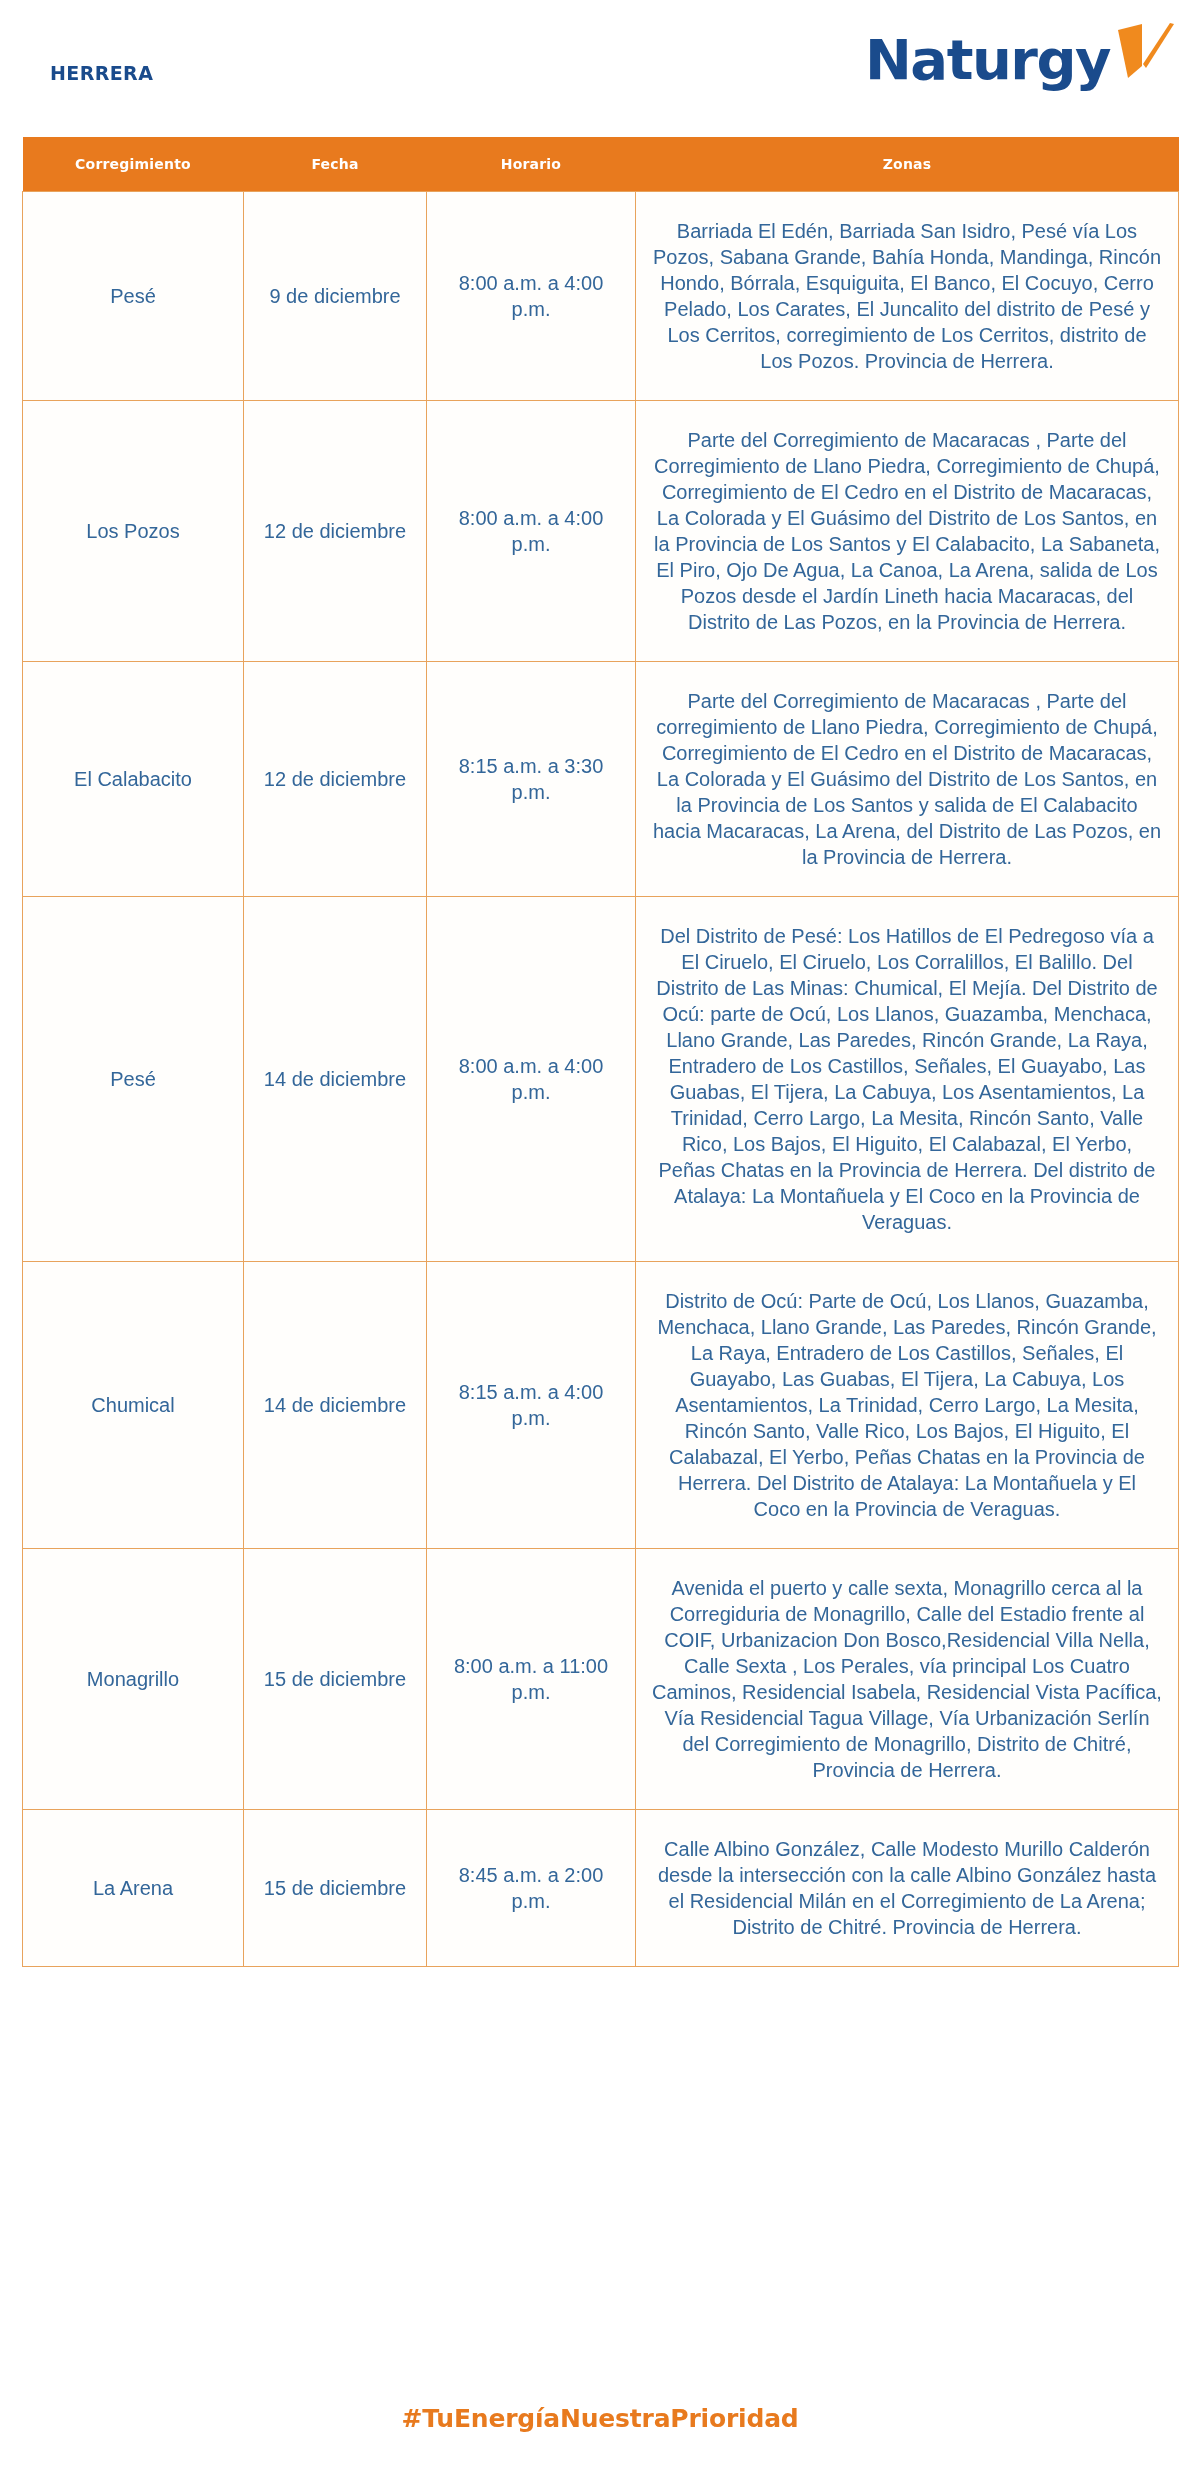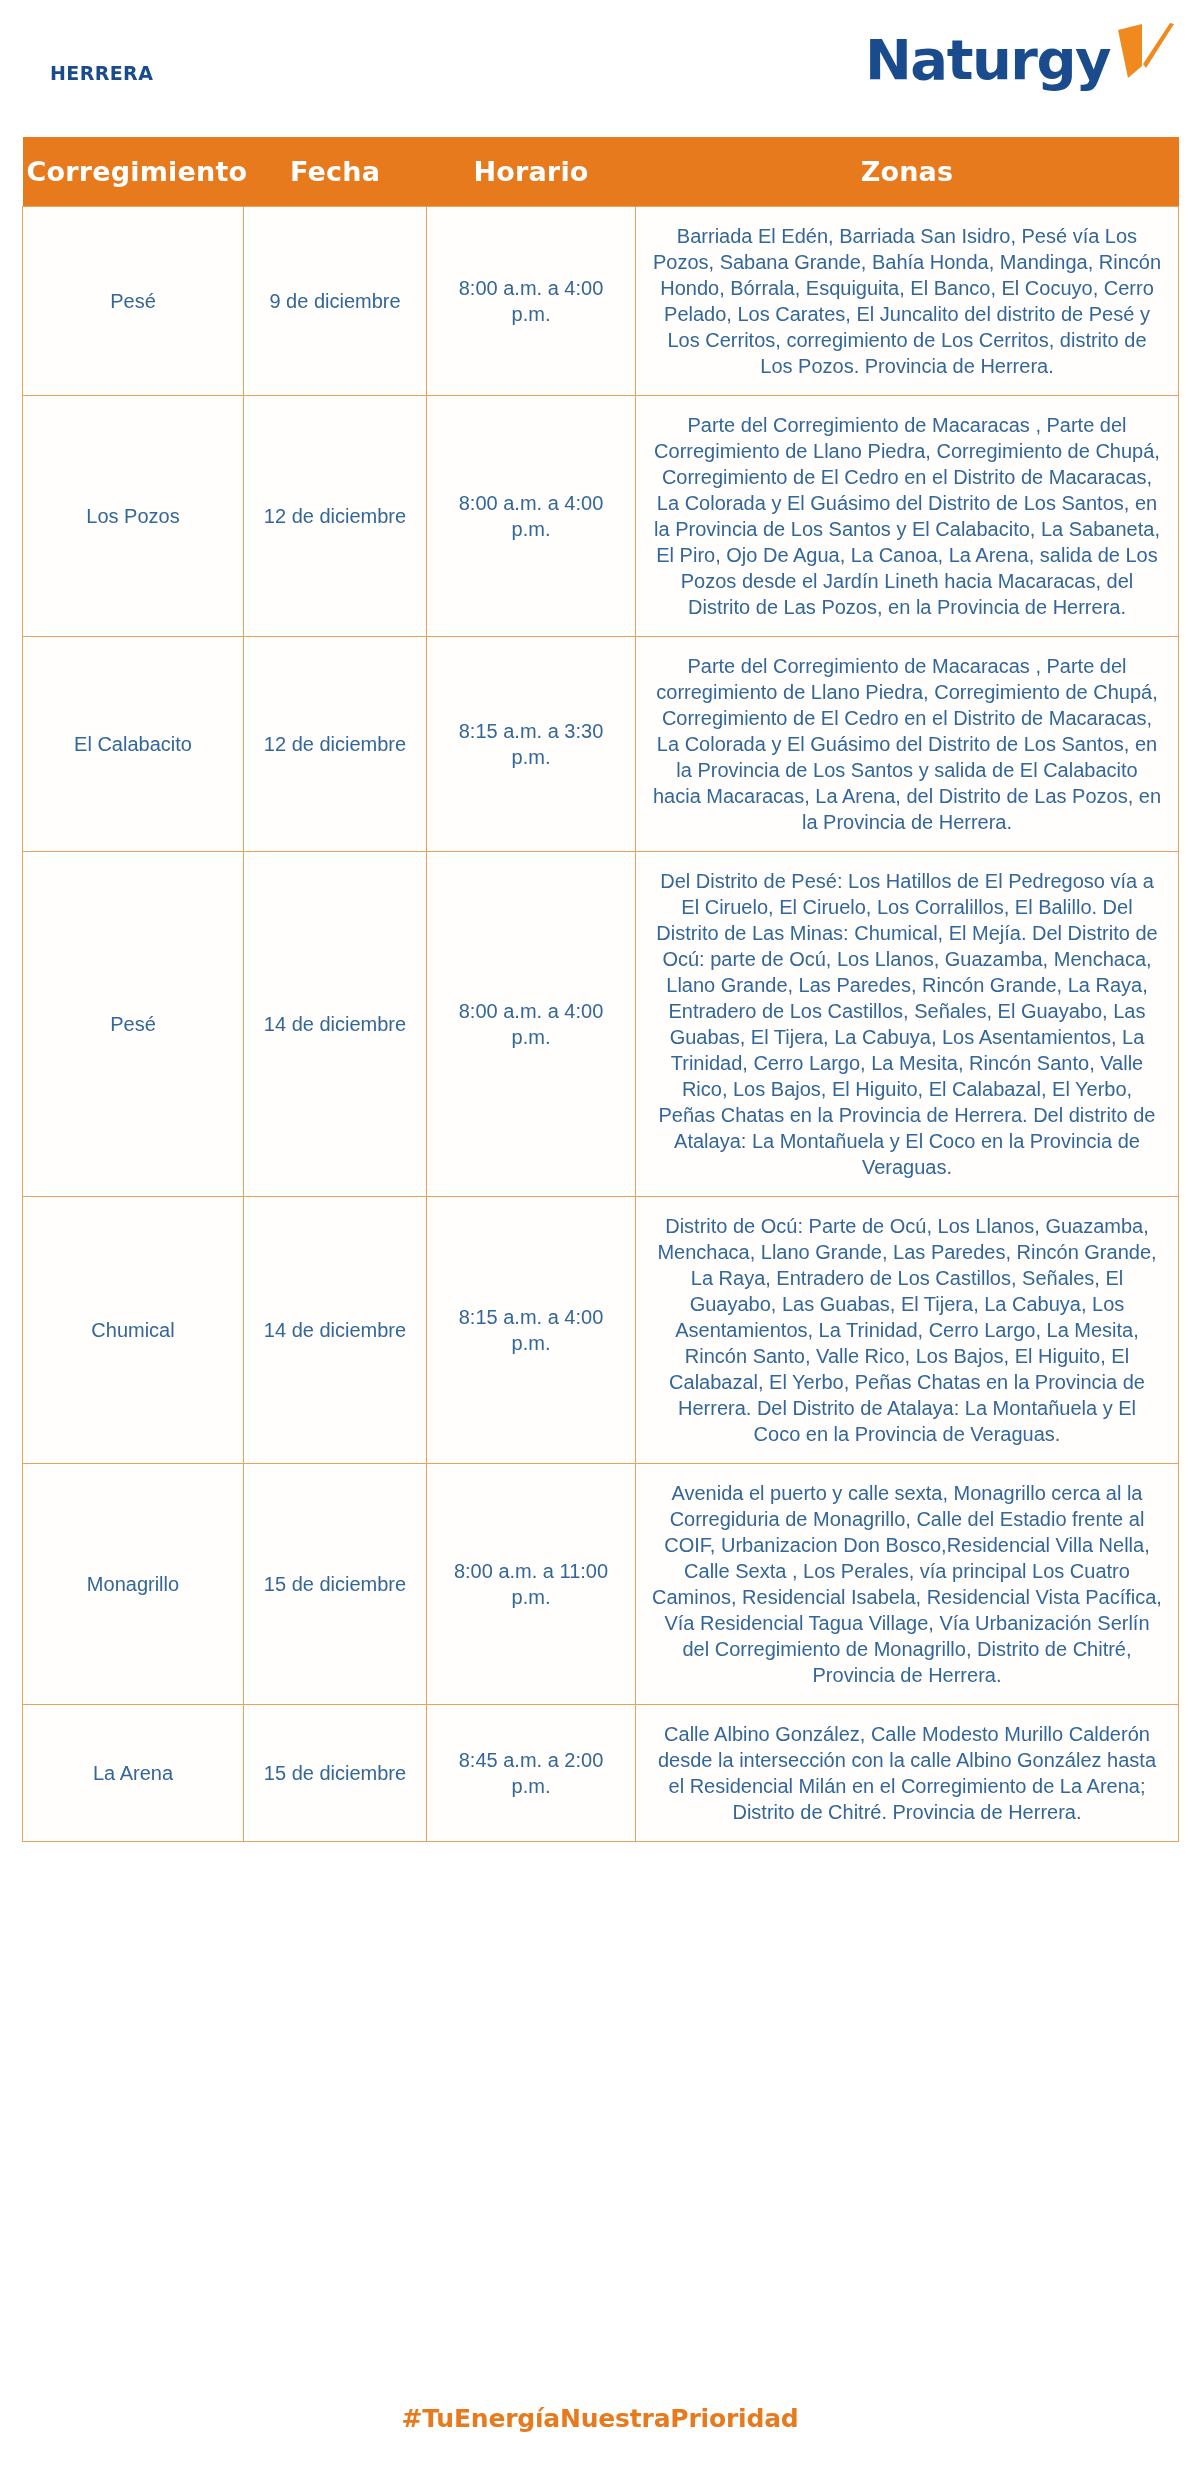--- a/index.html
+++ b/index.html
@@ -67,39 +67,39 @@
   }
   table.sched {
     width: 100%;
     border-collapse: collapse;
     table-layout: fixed;
   }
   table.sched thead th {
     background: #e87a1e;
     color: #ffffff;
     font-family: "DejaVu Sans", sans-serif;
-    font-size: 27px;
+    font-size: 14px;
     font-weight: 700;
     text-align: center;
     padding: 19px 4px;
     border: none;
     letter-spacing: 0.2px;
   }
   table.sched tbody td {
     border: 1px solid #e8a35c;
     color: #336699;
     font-size: 20px;
     line-height: 1.30;
     text-align: center;
     vertical-align: middle;
     padding: 14px 10px;
     background: #fffefc;
   }
   table.sched tbody tr td.c-zona {
-    padding: 16px 16px;
+    padding: 26px 16px;
   }
   .col-corr { width: 221px; }
   .col-fecha { width: 183px; }
   .col-horario { width: 209px; }
   .col-zonas { width: 543px; }
 
   
   .footer {
     position: absolute;
     left: 0;

